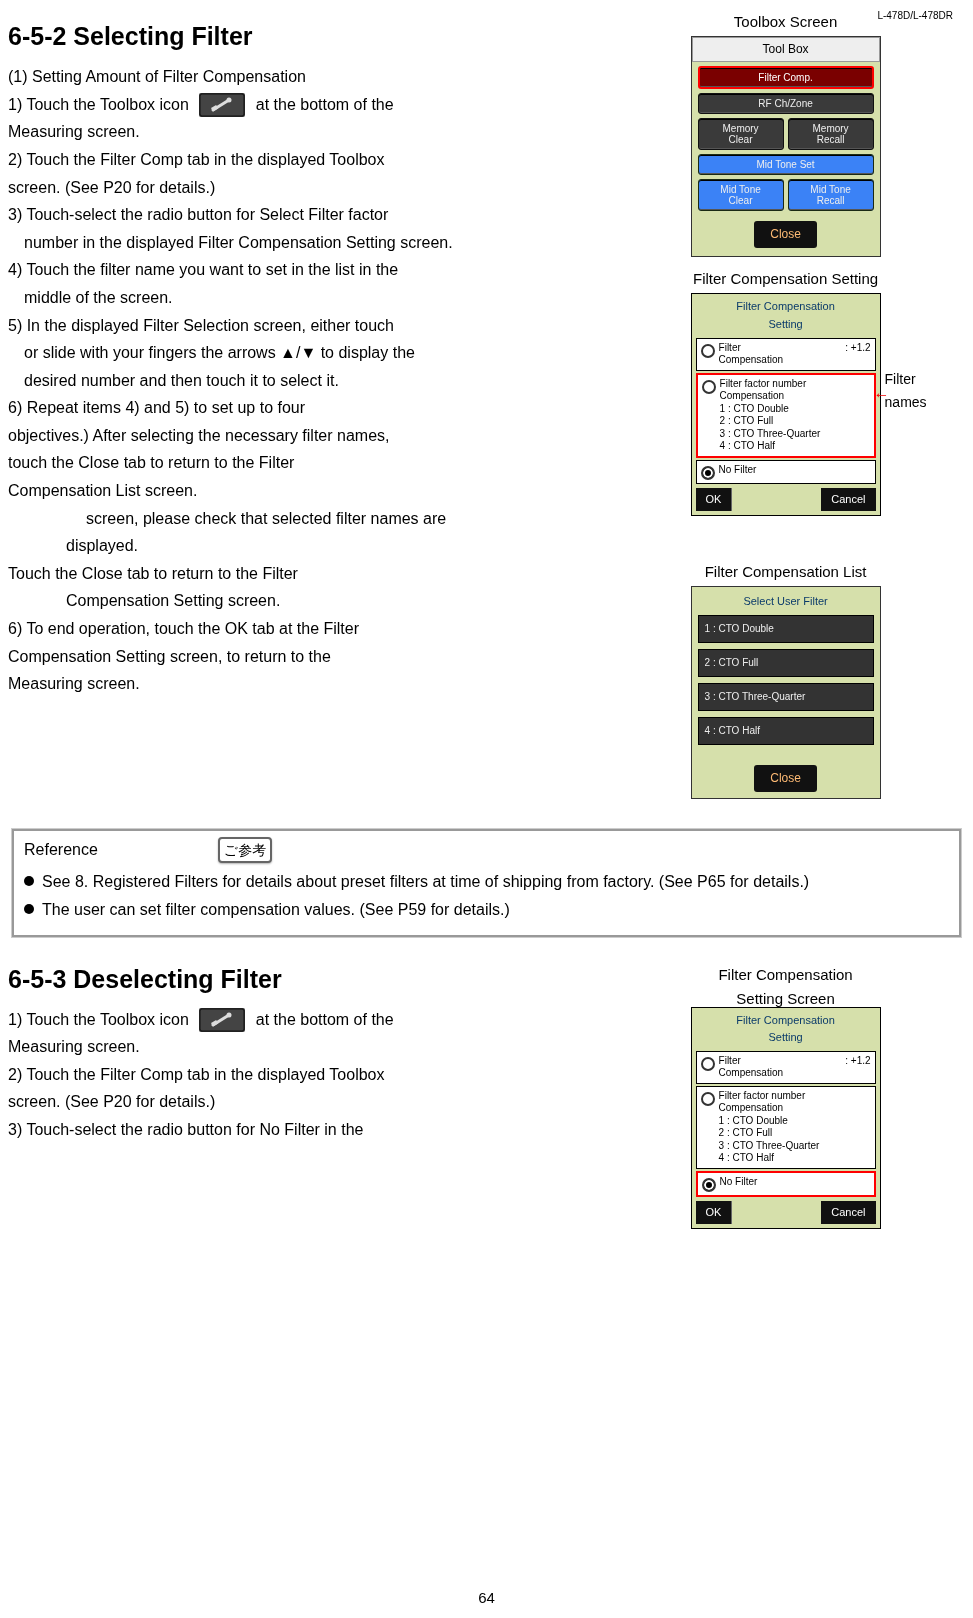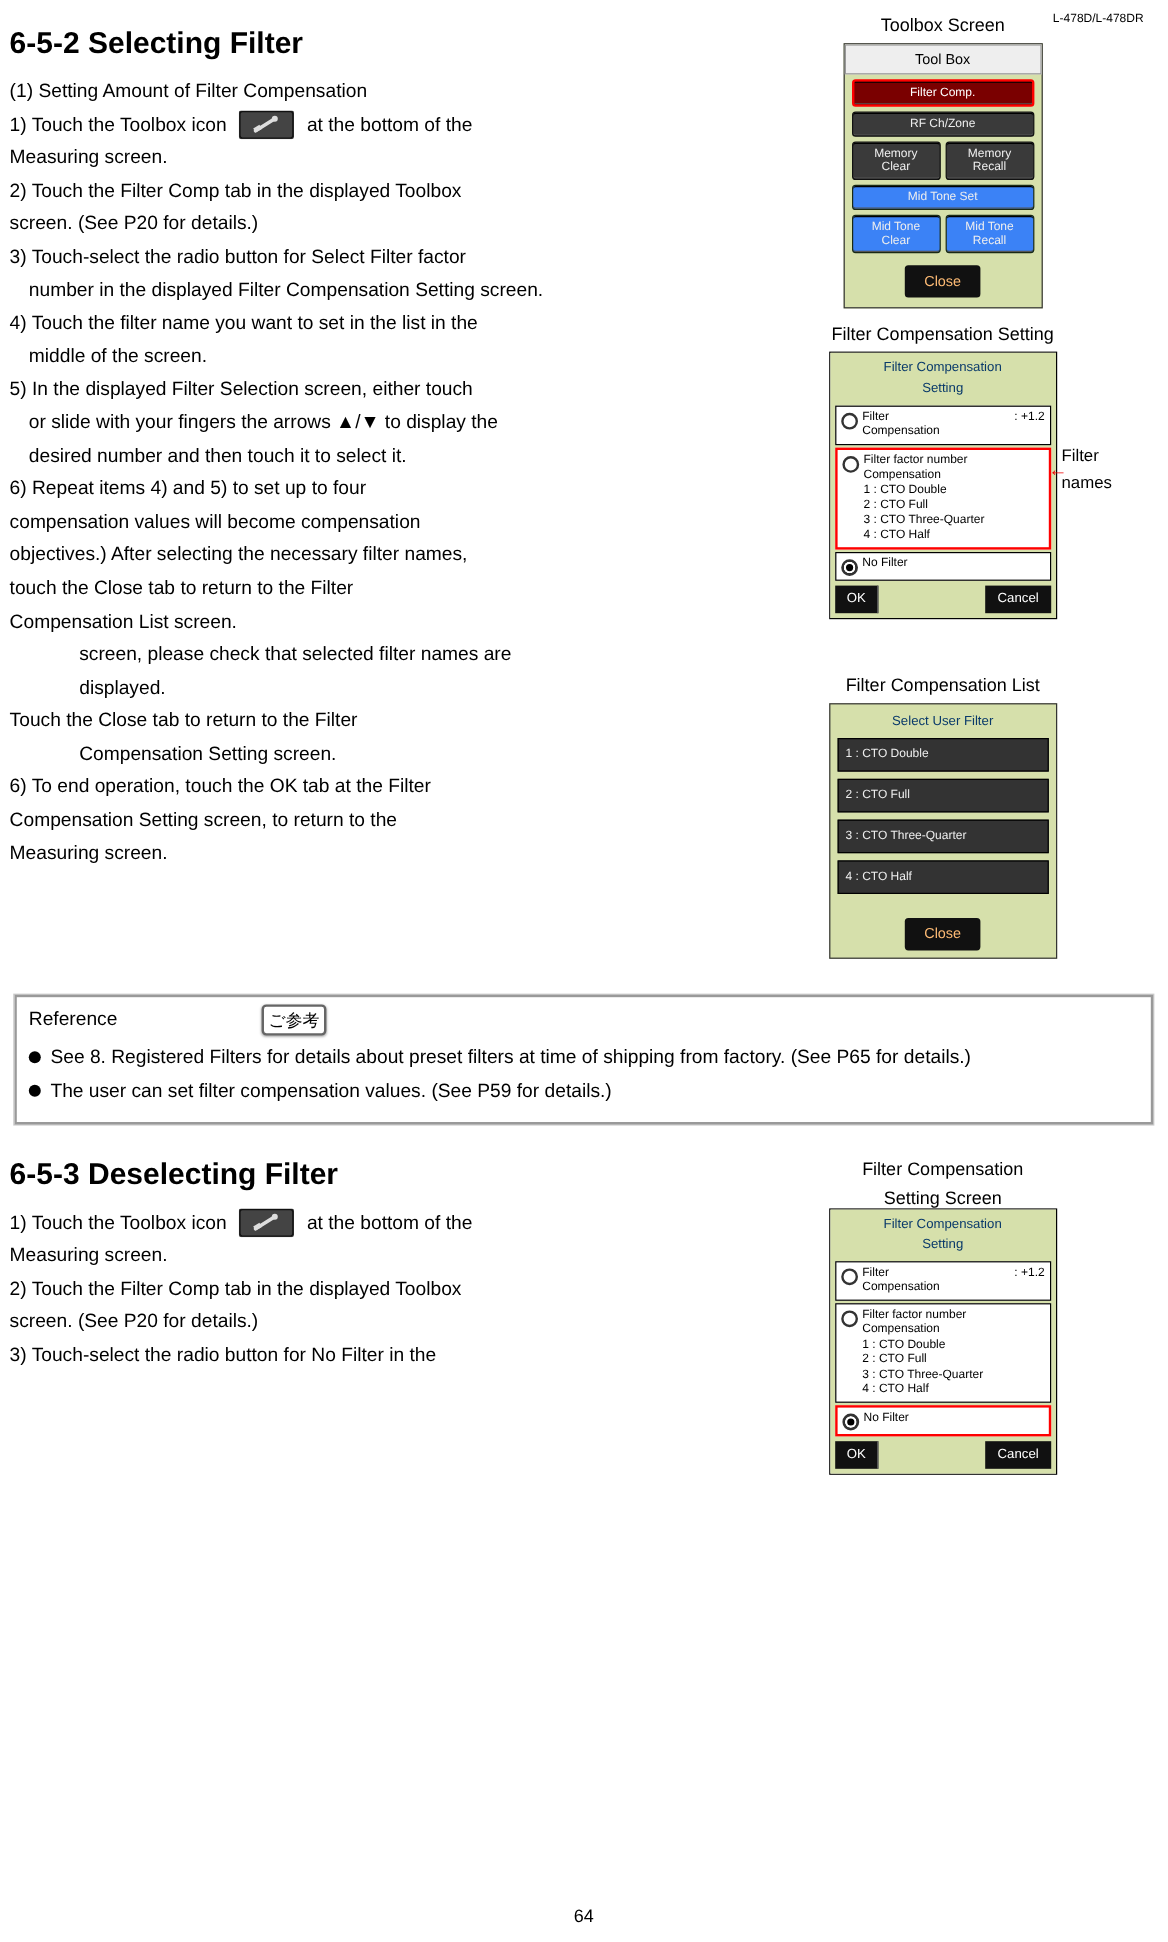--- a/index.html
+++ b/index.html
@@ -10,21 +10,21 @@
   .rightcol{width:360px;position:relative}
   h2{font-size:25px;font-weight:bold;margin:6px 0 8px 0}
   .indent1{margin-left:36px}
   .indent2{margin-left:66px}
   .para{margin:0 0 2px 0}
   .toolbox-icon{display:inline-block;vertical-align:middle;margin:0 6px}
   .toolbox-icon svg{display:block}
   .caption{text-align:center;font-size:15px;margin:0 0 2px 0}
   .caption2{font-size:15px;margin:4px 0 2px 0;text-align:center}
   
-  .device{background:#d6e0ab;border:1px solid #333;box-sizing:border-box;padding:6px 6px 8px 6px;width:166px;margin:0 auto 10px auto;position:relative}
+  .device{background:#d6e0ab;border:1px solid #333;box-sizing:border-box;padding:6px 6px 8px 6px;width:190px;margin:0 auto 10px auto;position:relative}
   .device .title{color:#0a3a6a;font-size:12px;text-align:center;margin-bottom:4px}
   .btnrow{display:flex;gap:4px;margin-bottom:4px;justify-content:center}
   .dbtn{flex:1;background:#3a3a3a;color:#eee;border:1px solid #111;border-radius:3px;font-size:10px;text-align:center;padding:4px 2px;line-height:1.1;box-shadow:0 1px 0 #000 inset,0 -1px 0 #555 inset}
   .dbtn.full{width:100%}
   .dbtn.sel{background:#7a0000;color:#fff;border:2px solid #ff0000}
   .dbtn.green{background:#3b82f6;border-color:#1a2a14}
   .closebtn{background:#111;color:#fdba74;border-radius:3px;font-size:12px;text-align:center;padding:4px 16px;margin:6px auto 0;display:inline-block}
   .closewrap{text-align:center}
   .setting-box{background:#fff;border:1px solid #000;box-sizing:border-box;width:190px;margin:0 auto 10px auto;position:relative}
   .setting-inner{background:#d6e0ab;padding:4px}
@@ -82,26 +82,25 @@
       <p class="para" style="margin-left:16px">number in the displayed Filter Compensation Setting screen.</p>
 
       <p class="para">4)          Touch the filter name you want to set in the list in the</p>
       <p class="para" style="margin-left:16px">middle of the screen.</p>
 
       <p class="para">5)          In the displayed Filter Selection screen, either touch</p>
       <p class="para" style="margin-left:16px">or slide with your fingers the arrows  ▲/▼  to display the</p>
       <p class="para" style="margin-left:16px">desired number and then touch it to select it.</p>
 
       <p class="para indent1">6)    Repeat items 4) and 5) to set up to four</p>
-      <p class="para indent2">compensation values will become compensation</p>
       <p class="para indent2">objectives.) After selecting the necessary filter names,</p>
       <p class="para indent2">touch the Close tab to return to the Filter</p>
       <p class="para indent2">Compensation List screen.</p>
 
-      <p class="para indent2" style="margin-left:58px">screen, please check that selected filter names are</p>
+      <p class="para indent2" style="margin-left:78px">screen, please check that selected filter names are</p>
       <p class="para indent2" style="margin-left:58px">displayed.</p>
       <p class="para indent2">Touch the Close tab to return to the Filter</p>
       <p class="para indent2" style="margin-left:58px">Compensation Setting screen.</p>
 
       <p class="para indent1">6)    To end operation, touch the OK tab at the Filter</p>
       <p class="para indent2">Compensation Setting screen, to return to the</p>
       <p class="para indent2">Measuring screen.</p>
     </div>
 
     <div class="rightcol">

